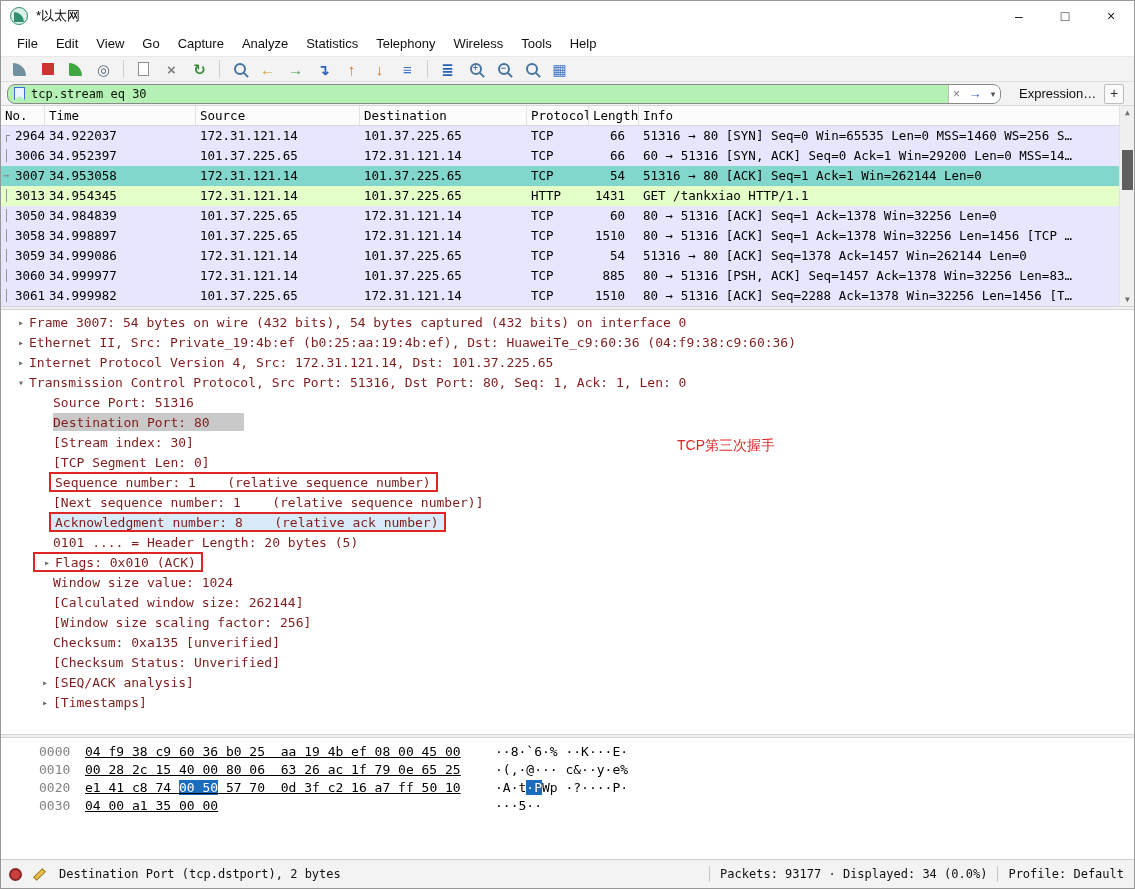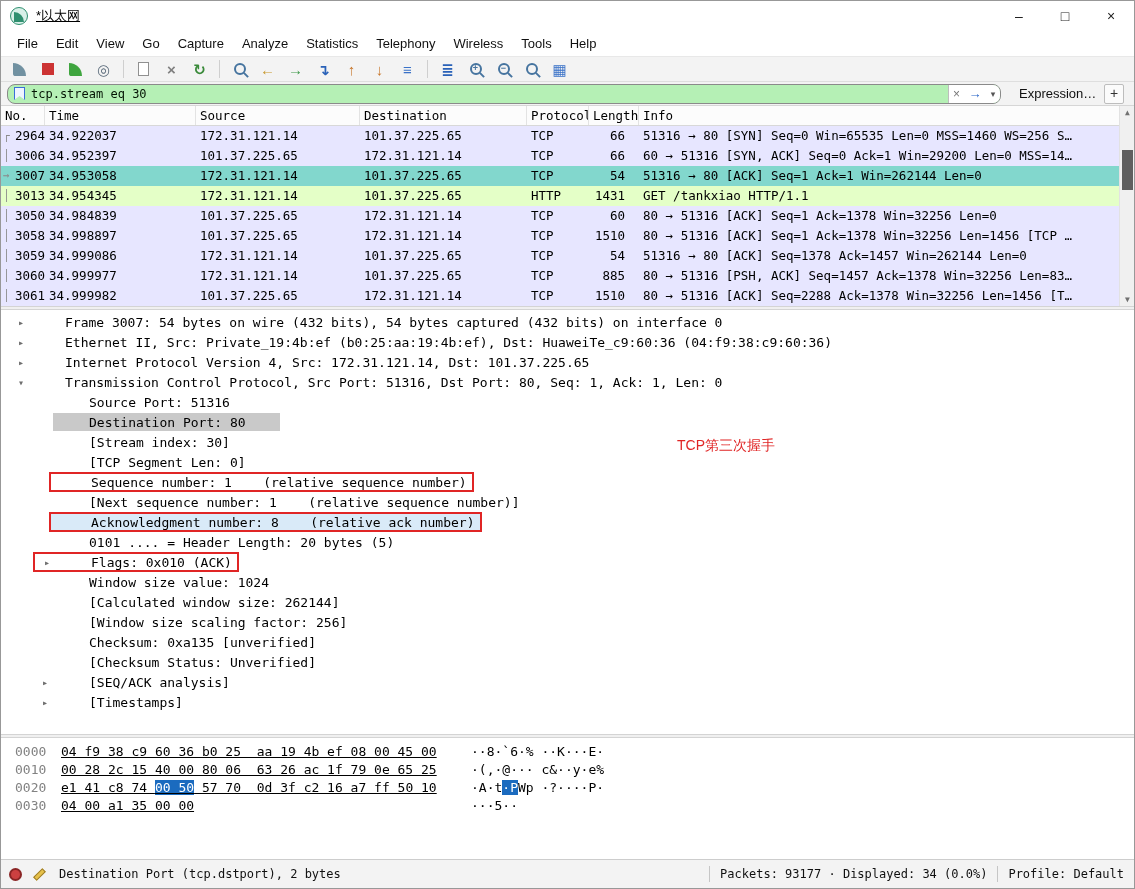--- a/index.html
+++ b/index.html
@@ -7,21 +7,21 @@
   .window {
     position:absolute; top:0; left:0; width:1135px; height:889px;
     background:#ffffff; border:1px solid #989898;
     font-family:"Liberation Sans","DejaVu Sans",sans-serif;
   }
 
   
   .titlebar { position:absolute; top:0; left:0; right:0; height:30px; background:#fff; display:flex; align-items:center; }
   .app-icon { margin-left:9px; width:18px; height:18px; border-radius:50%; background:#d8f0e8; border:1px solid #2f8f6f; position:relative; flex:none; }
   .app-icon::after { content:""; position:absolute; left:3px; bottom:2px; width:10px; height:10px; background:#2f8f6f; border-radius:0 100% 0 0; }
-  .title { margin-left:8px; font-size:13px; color:#000;text-decoration:underline; }
+  .title { margin-left:8px; font-size:13px; color:#000; }
   .win-controls { margin-left:auto; display:flex; height:30px; }
   .win-btn { width:46px; height:30px; display:flex; align-items:center; justify-content:center; font-size:14px; color:#222; }
 
   
   .menubar { position:absolute; top:30px; left:0; right:0; height:25px; background:#fff; display:flex; align-items:center; padding-left:7px; font-size:13px; }
   .menu-item { padding:3px 9px; color:#101010; }
 
   
   .toolbar { position:absolute; top:55px; left:0; right:0; height:26px; background:#f3f3f3; border-top:1px solid #e8e8e8; border-bottom:1px solid #dedede; display:flex; align-items:center; padding-left:6px; gap:3px; }
   .tb-btn { width:25px; height:22px; display:flex; align-items:center; justify-content:center; flex:none; }
@@ -70,26 +70,26 @@
 
   
   .details { position:absolute; top:309px; left:0; right:0; height:424px; background:#fff; font-family:"DejaVu Sans Mono","Liberation Mono",monospace; font-size:13px; overflow:hidden; padding-top:2px; }
   .dline { height:20px; display:flex; align-items:center; white-space:pre; }
   .d-spacer { flex:none; }
   .d-exp { flex:none; width:16px; text-align:center; color:#6e6e6e; font-size:10px; }
   .d-wrap { display:flex; align-items:center; height:18px; }
   .d-wrap.gray { background:#c9c9c9; padding-right:34px; }
   .d-wrap.blue { background:#d9eaf8; }
   .d-wrap.redbox { border:2px solid #e02525; padding-left:4px; padding-right:5px; margin-left:-4px; height:20px; }
-  .d-text { color:#000000;margin-left:36px; }
+  .d-text { color:#7f1d1d; }
   .annotation { position:absolute; left:676px; top:127px; color:#e02525; font-size:14px; font-family:"Liberation Sans","DejaVu Sans",sans-serif; }
 
   
   .hexpane { position:absolute; top:737px; left:0; right:0; height:121px; background:#fff; font-family:"DejaVu Sans Mono","Liberation Mono",monospace; font-size:13px; padding-top:5px; overflow:hidden; }
-  .hx-row { height:18px; line-height:18px; display:flex; white-space:pre; }
+  .hx-row { height:18px; line-height:18px; display:flex; white-space:pre;margin-left:24px; }
   .hx-off { flex:none; width:46px; margin-left:14px; color:#828282; }
   .hx-bytes { flex:none; width:410px;text-decoration:underline; }
   .hx-ascii { flex:none; }
   .hl { background:#1b6bbf; color:#fff; }
 
   
   .statusbar { position:absolute; top:858px; left:0; right:0; bottom:0; background:#f3f3f3; border-top:1px solid #cdcdcd; display:flex; align-items:center; font-family:"DejaVu Sans Mono","Liberation Mono",monospace; font-size:12px; color:#101010; }
   .sb-expert { flex:none; width:13px; height:13px; border-radius:50%; background:#cc4040; border:2px solid #8a2525; margin-left:8px; }
   .sb-pencil { flex:none; width:13px; height:5px; background:#e6c14a; border:1px solid #9a7a28; transform:rotate(-45deg); margin-left:11px; }
   .sb-field { margin-left:13px; white-space:pre; }

